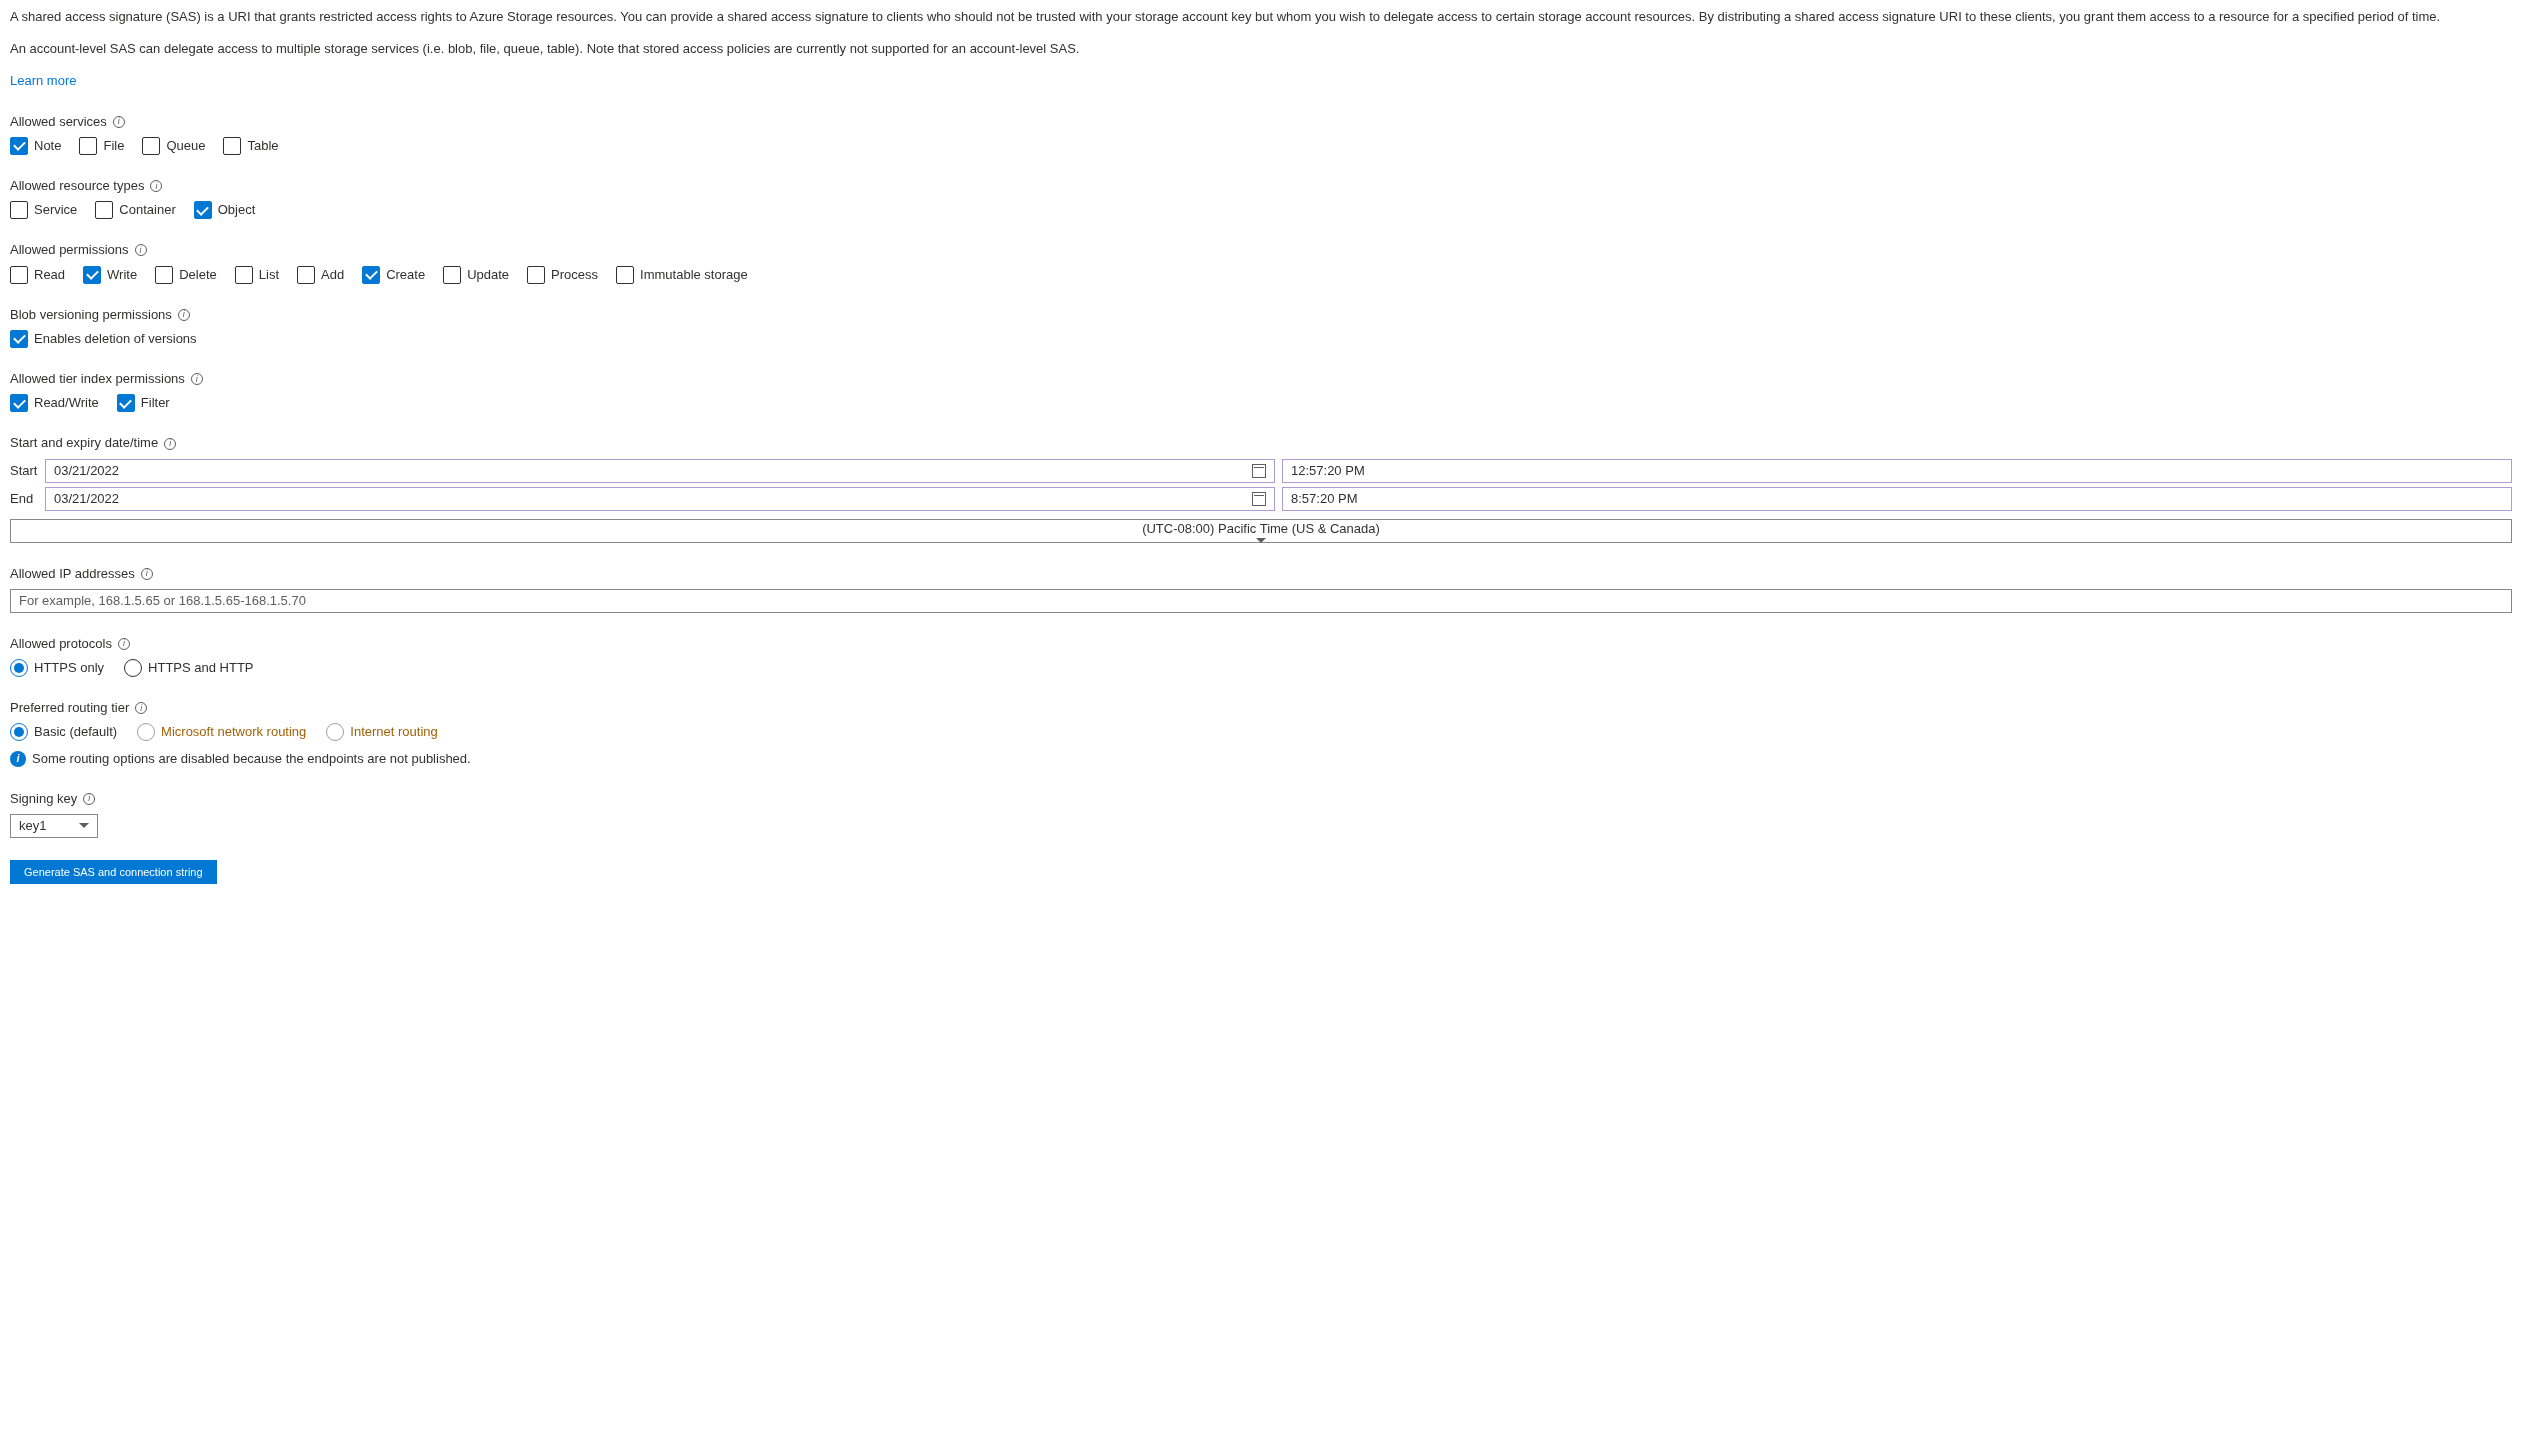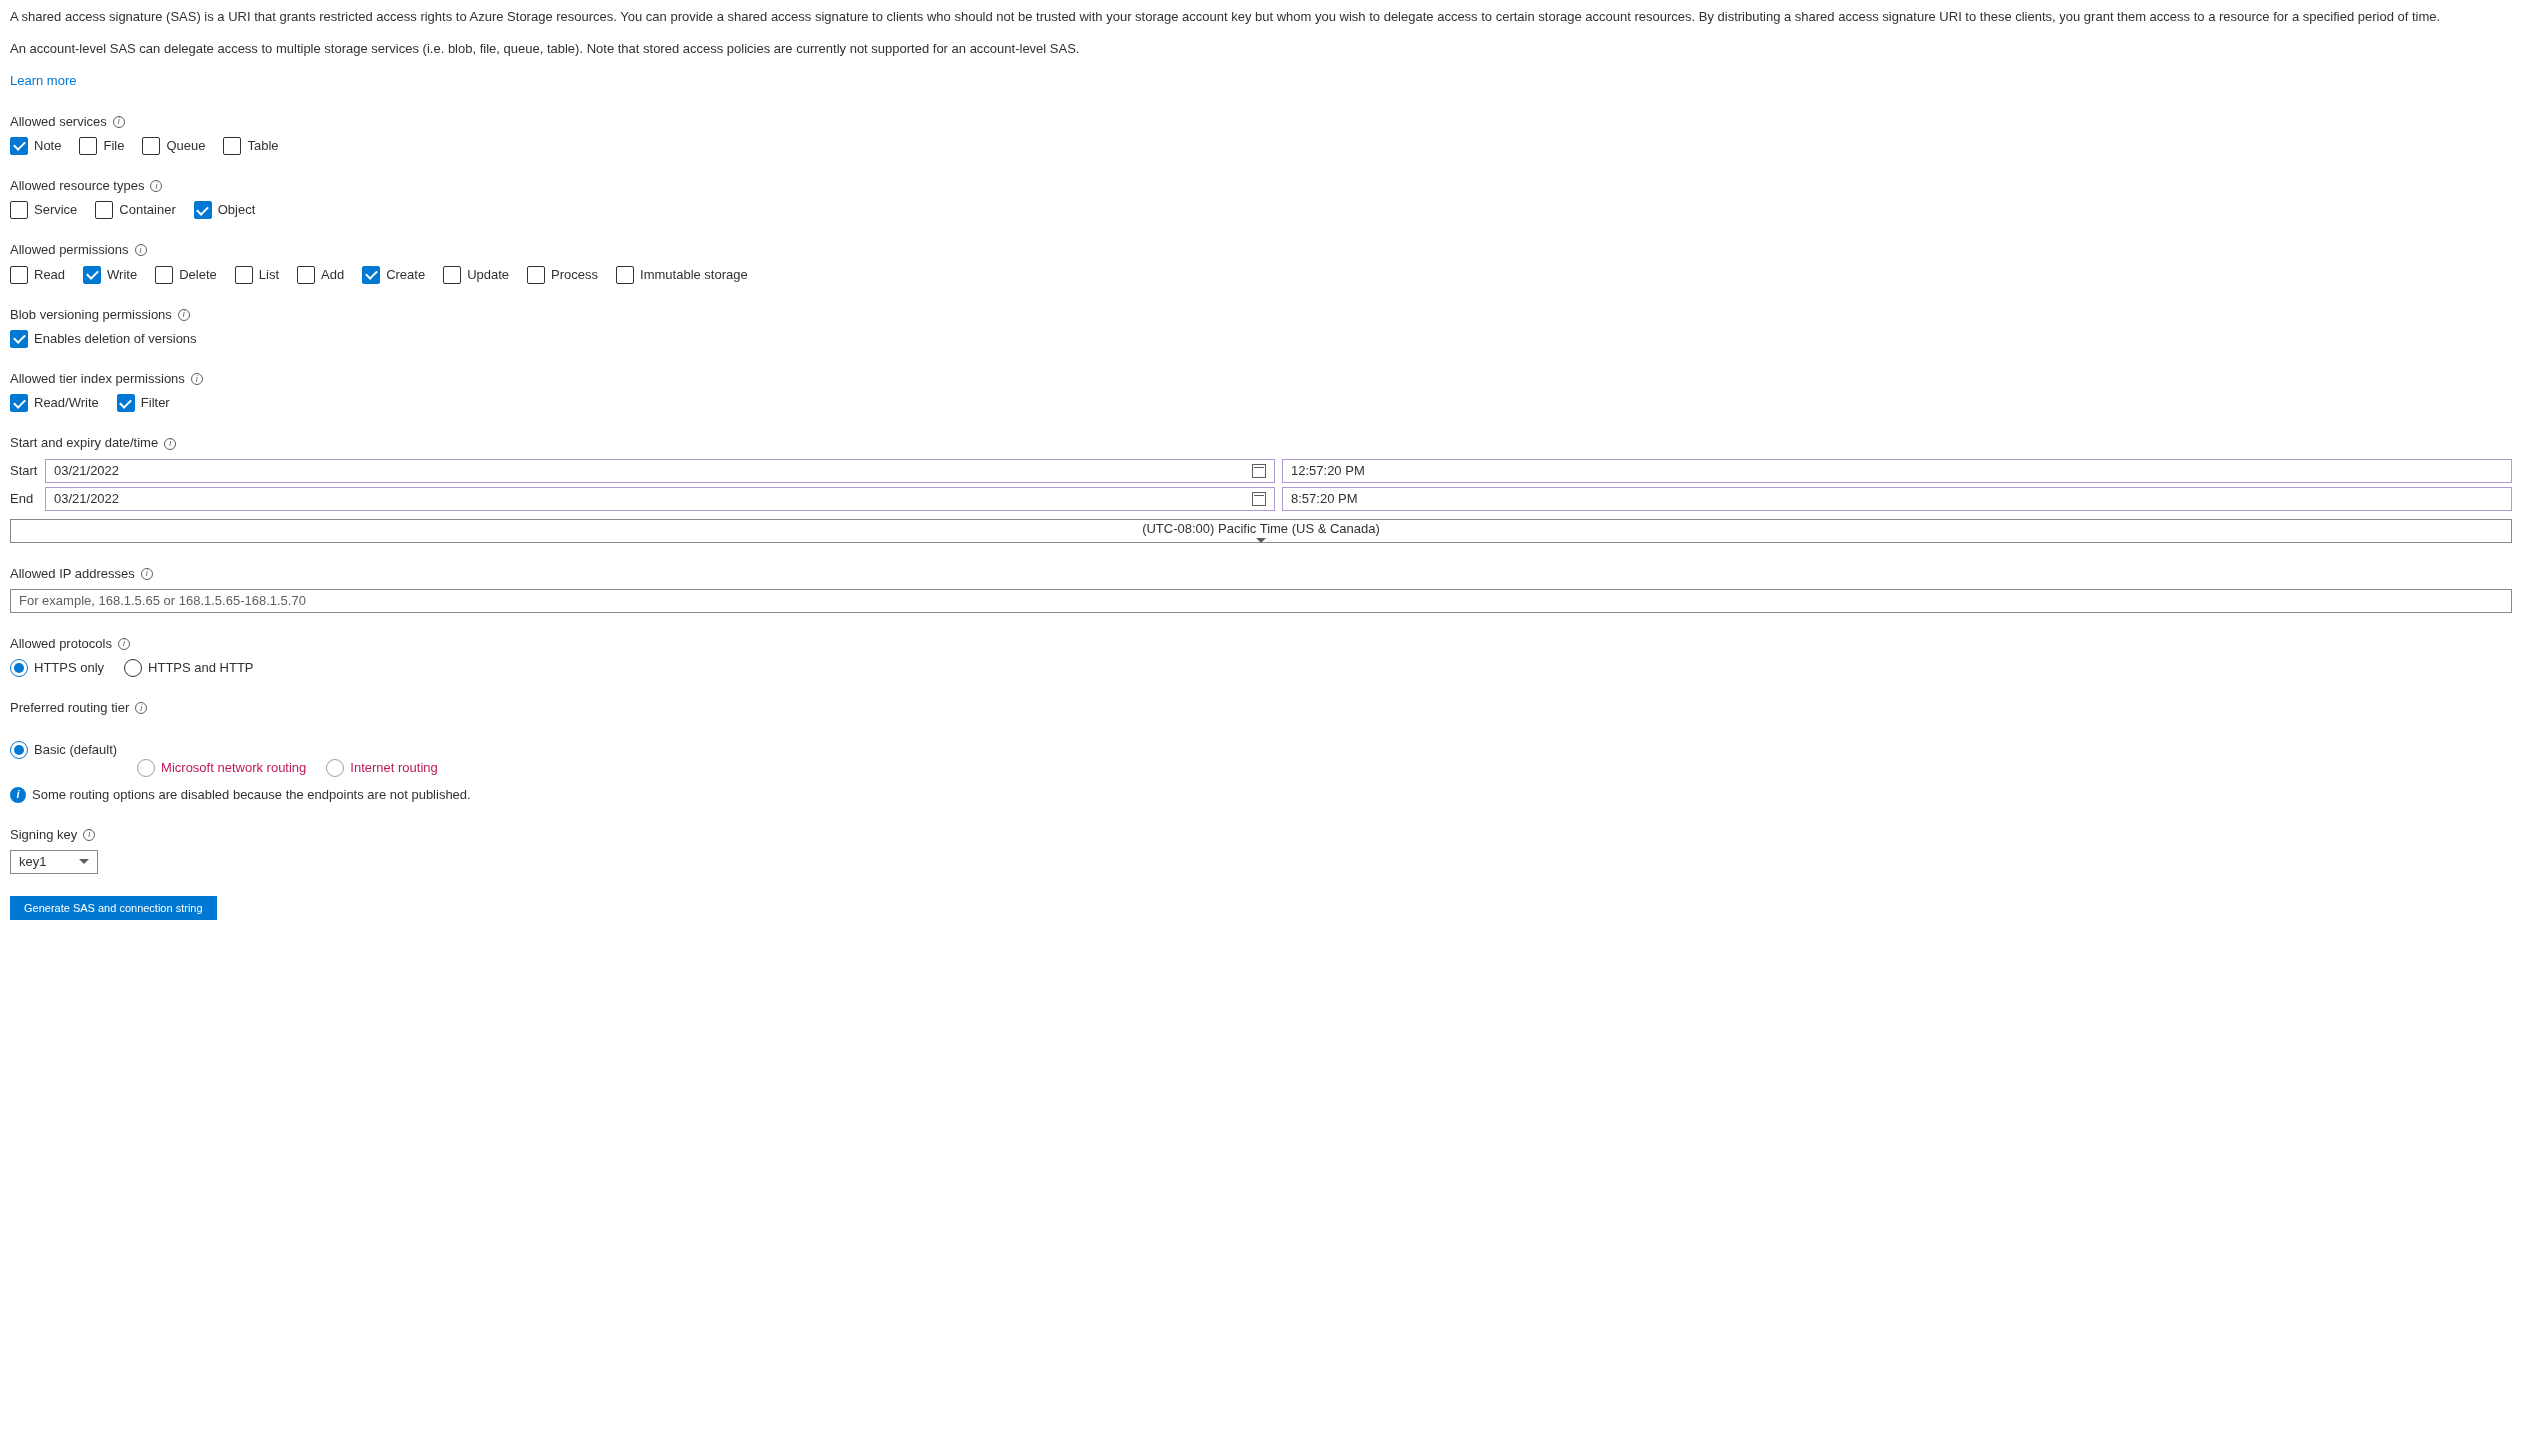--- a/index.html
+++ b/index.html
@@ -29,21 +29,21 @@
     background: #fff; flex-shrink: 0;
   }
   .checkbox.checked { background: #0078d4; border-color: #0078d4; }
   .checkbox.checked::after {
     content: ""; width: 5px; height: 9px;
     border: solid #fff; border-width: 0 2px 2px 0;
     transform: rotate(45deg); margin-top: -2px;
   }
   .radio-row { display: flex; flex-wrap: wrap; gap: 20px; align-items: center; }
   .radio-item { display: flex; align-items: center; gap: 6px; cursor: pointer; }
-  .radio-item.disabled { color: #be185d; cursor: default; margin-top: 36px; }
+  .radio-item.disabled { color: #a16207; cursor: default; }
   .radio {
     width: 18px; height: 18px; border: 1px solid #323130; border-radius: 50%;
     display: inline-flex; align-items: center; justify-content: center;
     background: #fff; flex-shrink: 0;
   }
   .radio.selected { border-color: #0078d4; }
   .radio.selected::after {
     content: ""; width: 10px; height: 10px; background: #0078d4; border-radius: 50%;
   }
   .radio.disabled { border-color: #a19f9d; }

